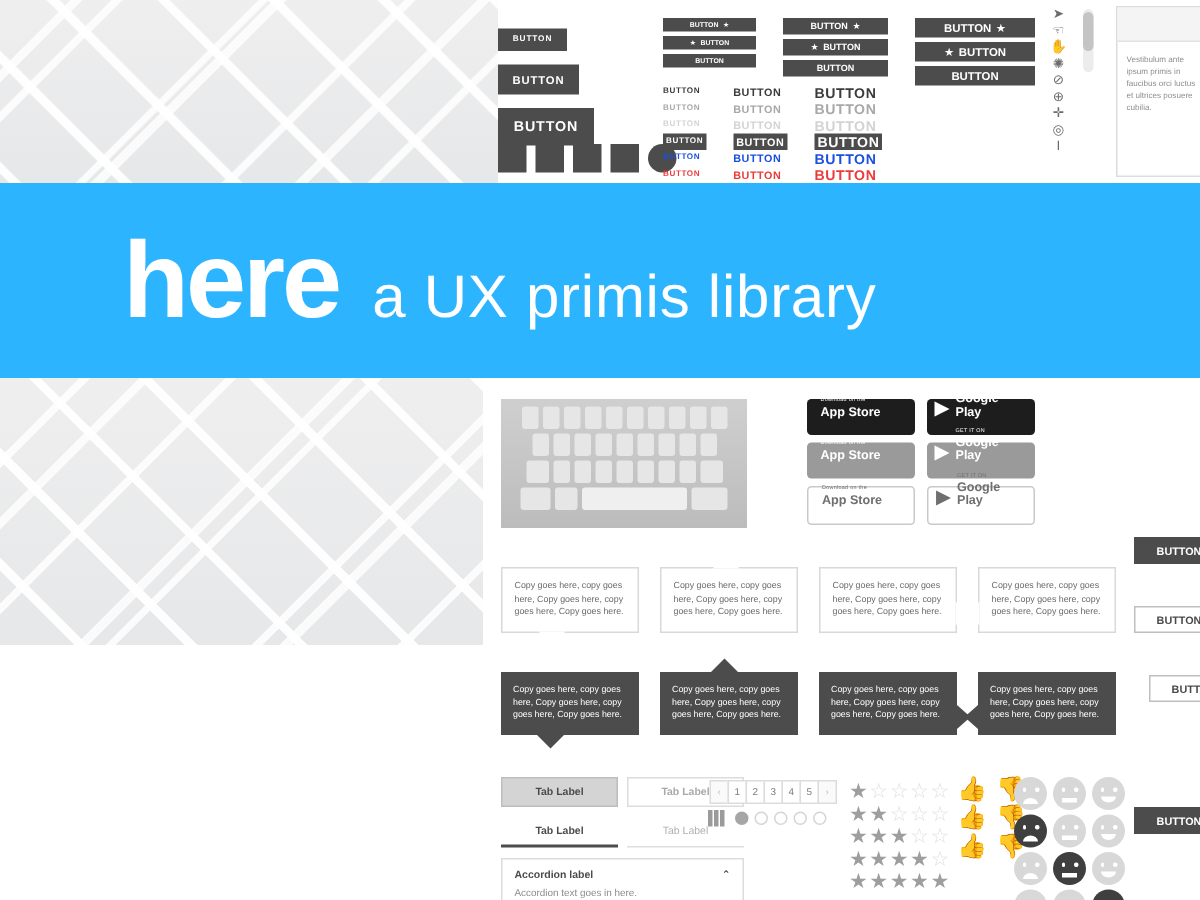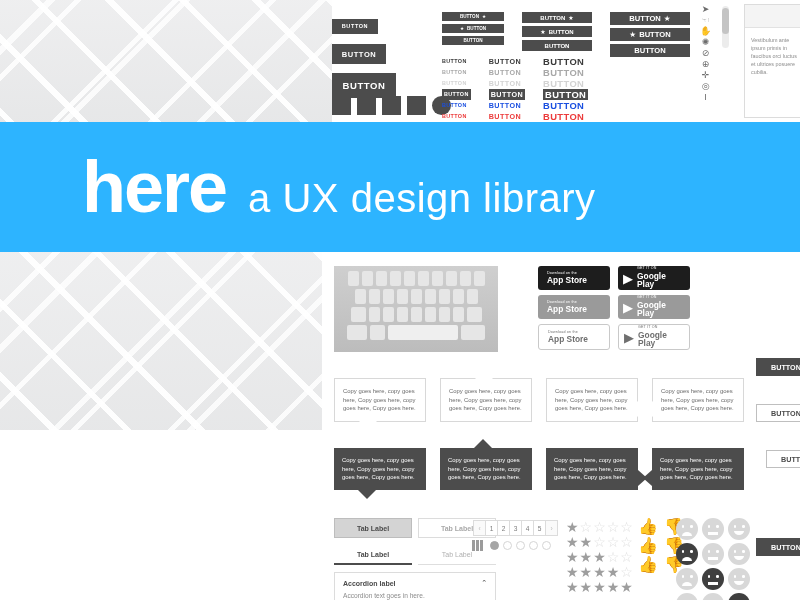--- a/index.html
+++ b/index.html
@@ -86,21 +86,21 @@
   .keyboard{left:334px;top:266px;width:164px;height:86px;
      background:linear-gradient(180deg,#cfcfcf,#bcbcbc);padding:5px 4px;box-sizing:border-box;}
   .krow{display:flex;justify-content:center;gap:3px;margin-bottom:3px;}
   .key{background:#e6e6e6;border-radius:2px;height:15px;width:11px;}
   .key.w15{width:15px;} .key.w20{width:20px;} .key.w24{width:24px;}
   .key.space{width:70px;background:#efefef;}
 
   
   .stores{left:538px;top:266px;display:flex;flex-direction:column;gap:5px;}
   .store-row{display:flex;gap:8px;}
-  .badge{width:72px;height:22px;border-radius:3px;display:flex;align-items:center;
+  .badge{width:72px;height:22px;border-radius:3px;display:flex;align-items:flex-end;
      gap:4px;padding:12px 5px;box-sizing:border-box;}
   .b-dark{background:#1d1d1d;color:#fff;}
   .b-grey{background:#9a9a9a;color:#fff;}
   .b-out{background:#fff;color:#6f6f6f;border:1px solid #c9c9c9;}
   .badge .glyph{font-size:13px;line-height:1;}
   .badge .txt{display:flex;flex-direction:column;line-height:1;}
   .badge .small{font-size:3.6px;letter-spacing:.2px;}
   .badge .big{font-size:8.4px;font-weight:bold;margin-top:1px;}
 
   
@@ -285,21 +285,21 @@
   </div>
 
   <div class="abs panel">
     <div class="panel-head"></div>
     <div class="panel-body">Vestibulum ante ipsum primis in faucibus orci luctus et ultrices posuere cubilia.</div>
   </div>
 
   <div class="banner" style="background: rgb(45, 180, 255);">
     <div class="brand">
       <span class="brand-mark">here</span>
-      <span class="brand-tag">a UX design library</span>
+      <span class="brand-tag">a UX primis library</span>
     </div>
   </div>
 
   <div class="abs keyboard">
     <div class="krow">
       <div class="key"></div>
         <div class="key"></div>
       <div class="key"></div>
         <div class="key"></div>
       <div class="key"></div>

